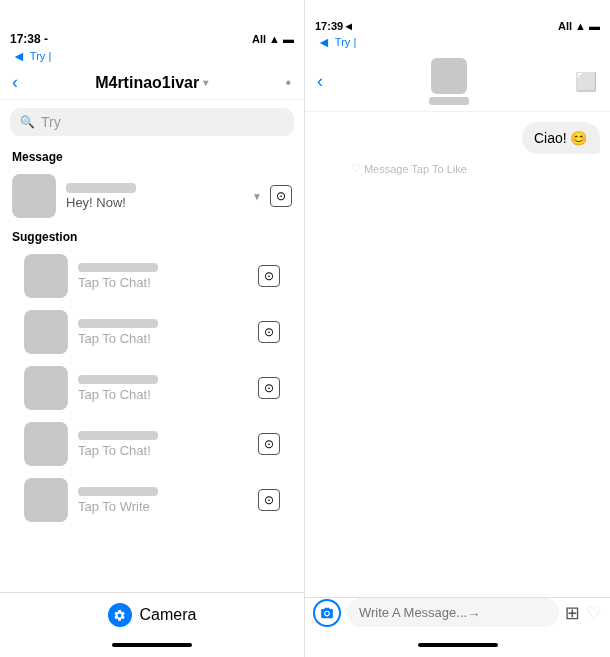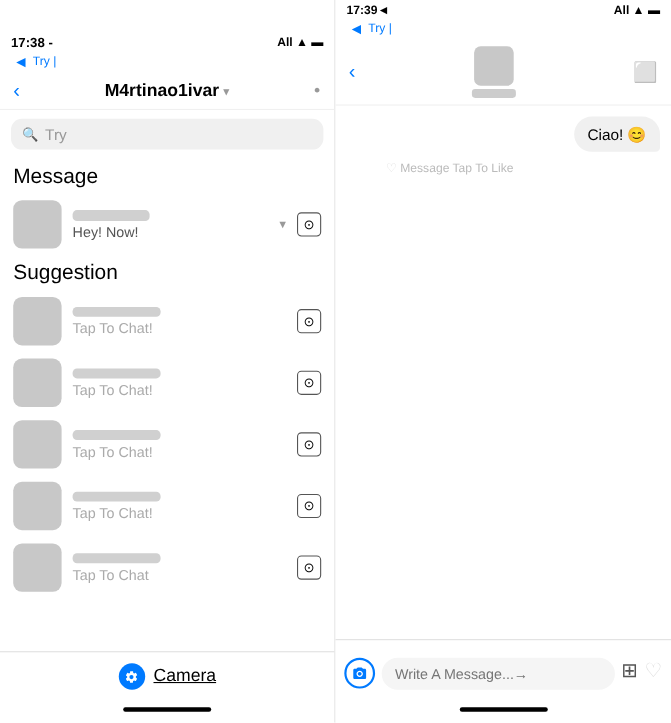--- a/index.html
+++ b/index.html
@@ -70,22 +70,22 @@
     .search-icon { font-size: 12px; color: #999; }
     .search-input {
       font-size: 14px;
       color: #999;
       background: transparent;
       border: none;
       outline: none;
     }
 
     .section-label {
-      font-size: 19px;
-      font-weight: 400;
+      font-size: 12px;
+      font-weight: 700;
       color: #000;
       padding: 6px 12px 4px;
     }
 
     .message-item {
       display: flex;
       align-items: center;
       padding: 6px 12px;
       gap: 10px;
     }
@@ -125,21 +125,21 @@
       border-radius: 4px;
       display: flex;
       align-items: center;
       justify-content: center;
       font-size: 12px;
     }
 
     .suggestion-item {
       display: flex;
       align-items: center;
-      padding: 6px 12px;
+      padding: 6px 24px;
       gap: 10px;
     }
     .suggestion-content {
       flex: 1;
       display: flex;
       flex-direction: column;
       gap: 3px;
     }
     .suggestion-name-bar {
       width: 80px;
@@ -165,36 +165,36 @@
       width: 24px;
       height: 24px;
       background: #007aff;
       border-radius: 50%;
       display: flex;
       align-items: center;
       justify-content: center;
       font-size: 13px;
       color: white;
     }
-    .camera-label { font-size: 16px; font-weight: 500; color: #000; text-decoration: underline; }
+    .camera-label { font-size: 16px; font-weight: 500; color: #000; }
 
     
     .right-panel {
       width: 305px;
       height: 657px;
       display: flex;
       flex-direction: column;
       background: #fff;
     }
 
     .right-status-bar {
       display: flex;
       justify-content: space-between;
       align-items: center;
-      padding: 4px 10px 2px;
+      padding: 20px 10px 2px;
       font-size: 11px;
       font-weight: 600;
     }
 
     .right-header {
       display: flex;
       align-items: center;
       justify-content: space-between;
       padding: 6px 12px 6px;
       border-bottom: 1px solid #f0f0f0;
@@ -276,23 +276,23 @@
       color: #bbb;
       padding-left: 36px;
       display: flex;
       align-items: center;
       gap: 3px;
     }
     .heart-icon { font-size: 11px; color: #ddd; }
 
     .chat-input-bar {
       border-top: 1px solid #e0e0e0;
-      padding: 16px 8px 16px;
-      display: flex;
-      align-items: flex-start;
+      padding: 0 8px 16px;
+      display: flex;
+      align-items: center;
       gap: 6px;
     }
     .camera-btn-small {
       width: 28px;
       height: 28px;
       border: 2px solid #007aff;
       border-radius: 50%;
       display: flex;
       align-items: center;
       justify-content: center;
@@ -404,21 +404,21 @@
       <div class="suggestion-name-bar"></div>
       <span class="suggestion-text">Tap To Chat!</span>
     </div>
     <div class="camera-icon-small">⊙</div>
   </div>
 
   <div class="suggestion-item">
     <div class="avatar"></div>
     <div class="suggestion-content">
       <div class="suggestion-name-bar"></div>
-      <span class="suggestion-text">Tap To Chat</span>
+      <span class="suggestion-text">Tap To Write</span>
     </div>
     <div class="camera-icon-small">⊙</div>
   </div>
 
   <div class="bottom-bar-left">
     <div class="camera-btn-icon">
       <svg width="13" height="13" viewBox="0 0 24 24" fill="white">
         <path d="M12 15.5A3.5 3.5 0 0 1 8.5 12 3.5 3.5 0 0 1 12 8.5a3.5 3.5 0 0 1 3.5 3.5 3.5 3.5 0 0 1-3.5 3.5m7.43-2.92c.04-.3.07-.62.07-.92s-.03-.63-.07-.94l2.03-1.58c.18-.14.23-.41.12-.61l-1.92-3.32c-.12-.22-.37-.29-.59-.22l-2.39.96c-.5-.38-1.03-.7-1.62-.94l-.36-2.54c-.04-.24-.24-.41-.48-.41h-3.84c-.24 0-.43.17-.47.41l-.36 2.54c-.59.24-1.13.57-1.62.94l-2.39-.96c-.22-.08-.47 0-.59.22L2.74 8.87c-.12.21-.08.47.12.61l2.03 1.58c-.04.31-.07.63-.07.94s.03.62.07.92l-2.03 1.58c-.18.14-.23.41-.12.61l1.92 3.32c.12.22.37.29.59.22l2.39-.96c.5.38 1.03.7 1.62.94l.36 2.54c.05.24.24.41.48.41h3.84c.24 0 .44-.17.47-.41l.36-2.54c.59-.24 1.13-.56 1.62-.94l2.39.96c.22.08.47 0 .59-.22l1.92-3.32c.12-.22.07-.47-.12-.61l-2.01-1.58z"></path>
       </svg>
     </div>

